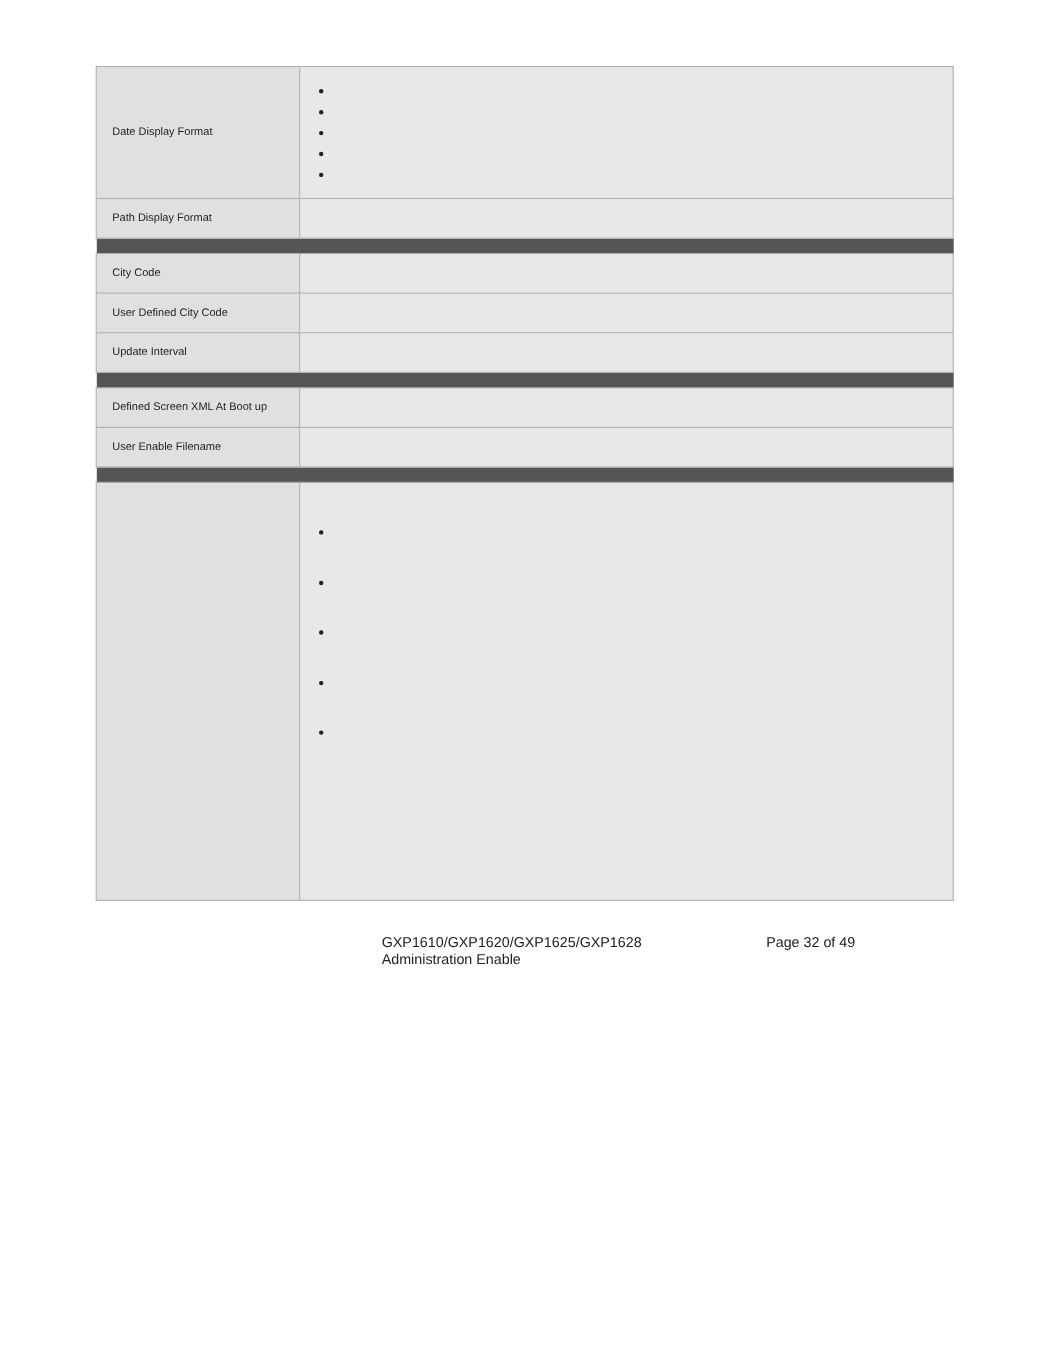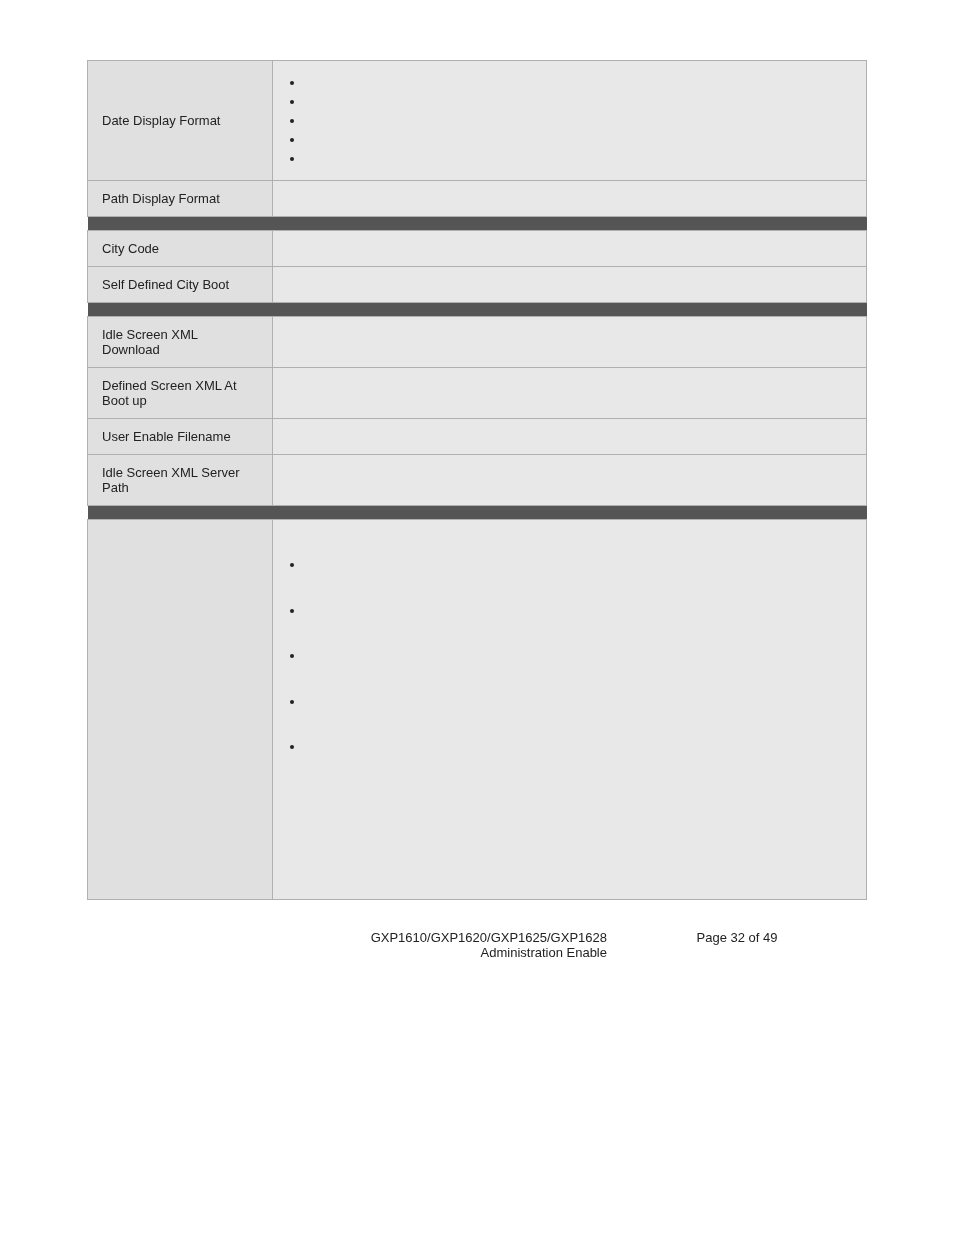--- a/index.html
+++ b/index.html
@@ -27,21 +27,21 @@
       border-collapse: collapse;
     }
     td {
       border: 1px solid #b0b0b0;
       padding: 10px 14px;
       vertical-align: top;
     }
     .label-col {
       width: 185px;
       background: #e0e0e0;
-      font-size: 13px;
+      font-size: 10px;
       color: #222;
       vertical-align: middle;
     }
     .value-col {
       background: #e8e8e8;
     }
     .section-header td {
       background: #555;
       height: 14px;
       border: none;
@@ -56,21 +56,21 @@
       min-height: 14px;
     }
     .footer-wrap {
       width: 780px;
       display: flex;
       justify-content: space-between;
       align-items: flex-start;
       margin-top: 30px;
     }
     .footer-center {
-      text-align: right;
+      text-align: left;
       flex: 1;
     }
     .tall-value {
       min-height: 60px;
     }
   </style>
 </head>
 <body>
 
 <div class="page-wrapper">
@@ -100,49 +100,45 @@
         <td colspan="2"></td>
       </tr>
 
 
       <tr>
         <td class="label-col">City Code</td>
         <td class="value-col tall-value">&nbsp;</td>
       </tr>
 
       <tr>
-        <td class="label-col">Self Defined City Boot</td>
+        <td class="label-col">User Defined City Code</td>
         <td class="value-col tall-value">&nbsp;</td>
       </tr>
 
+      <tr>
+        <td class="label-col">Update Interval</td>
+        <td class="value-col">&nbsp;</td>
+      </tr>
 
 
       <tr class="section-header">
         <td colspan="2"></td>
       </tr>
 
-      <tr>
-        <td class="label-col">Idle Screen XML Download</td>
-        <td class="value-col">&nbsp;</td>
-      </tr>
 
       <tr>
         <td class="label-col">Defined Screen XML At Boot up</td>
         <td class="value-col">&nbsp;</td>
       </tr>
 
       <tr>
         <td class="label-col">User Enable Filename</td>
         <td class="value-col">&nbsp;</td>
       </tr>
 
-      <tr>
-        <td class="label-col">Idle Screen XML Server Path</td>
-        <td class="value-col">&nbsp;</td>
-      </tr>
 
       <tr class="section-header">
         <td colspan="2"></td>
       </tr>
 
       <tr>
         <td class="label-col" style="height:380px;"></td>
         <td class="value-col" style="height:380px; vertical-align:top; padding-top: 20px;">
           <ul class="bullet-list" style="line-height: 3.2;">
             <li></li>

